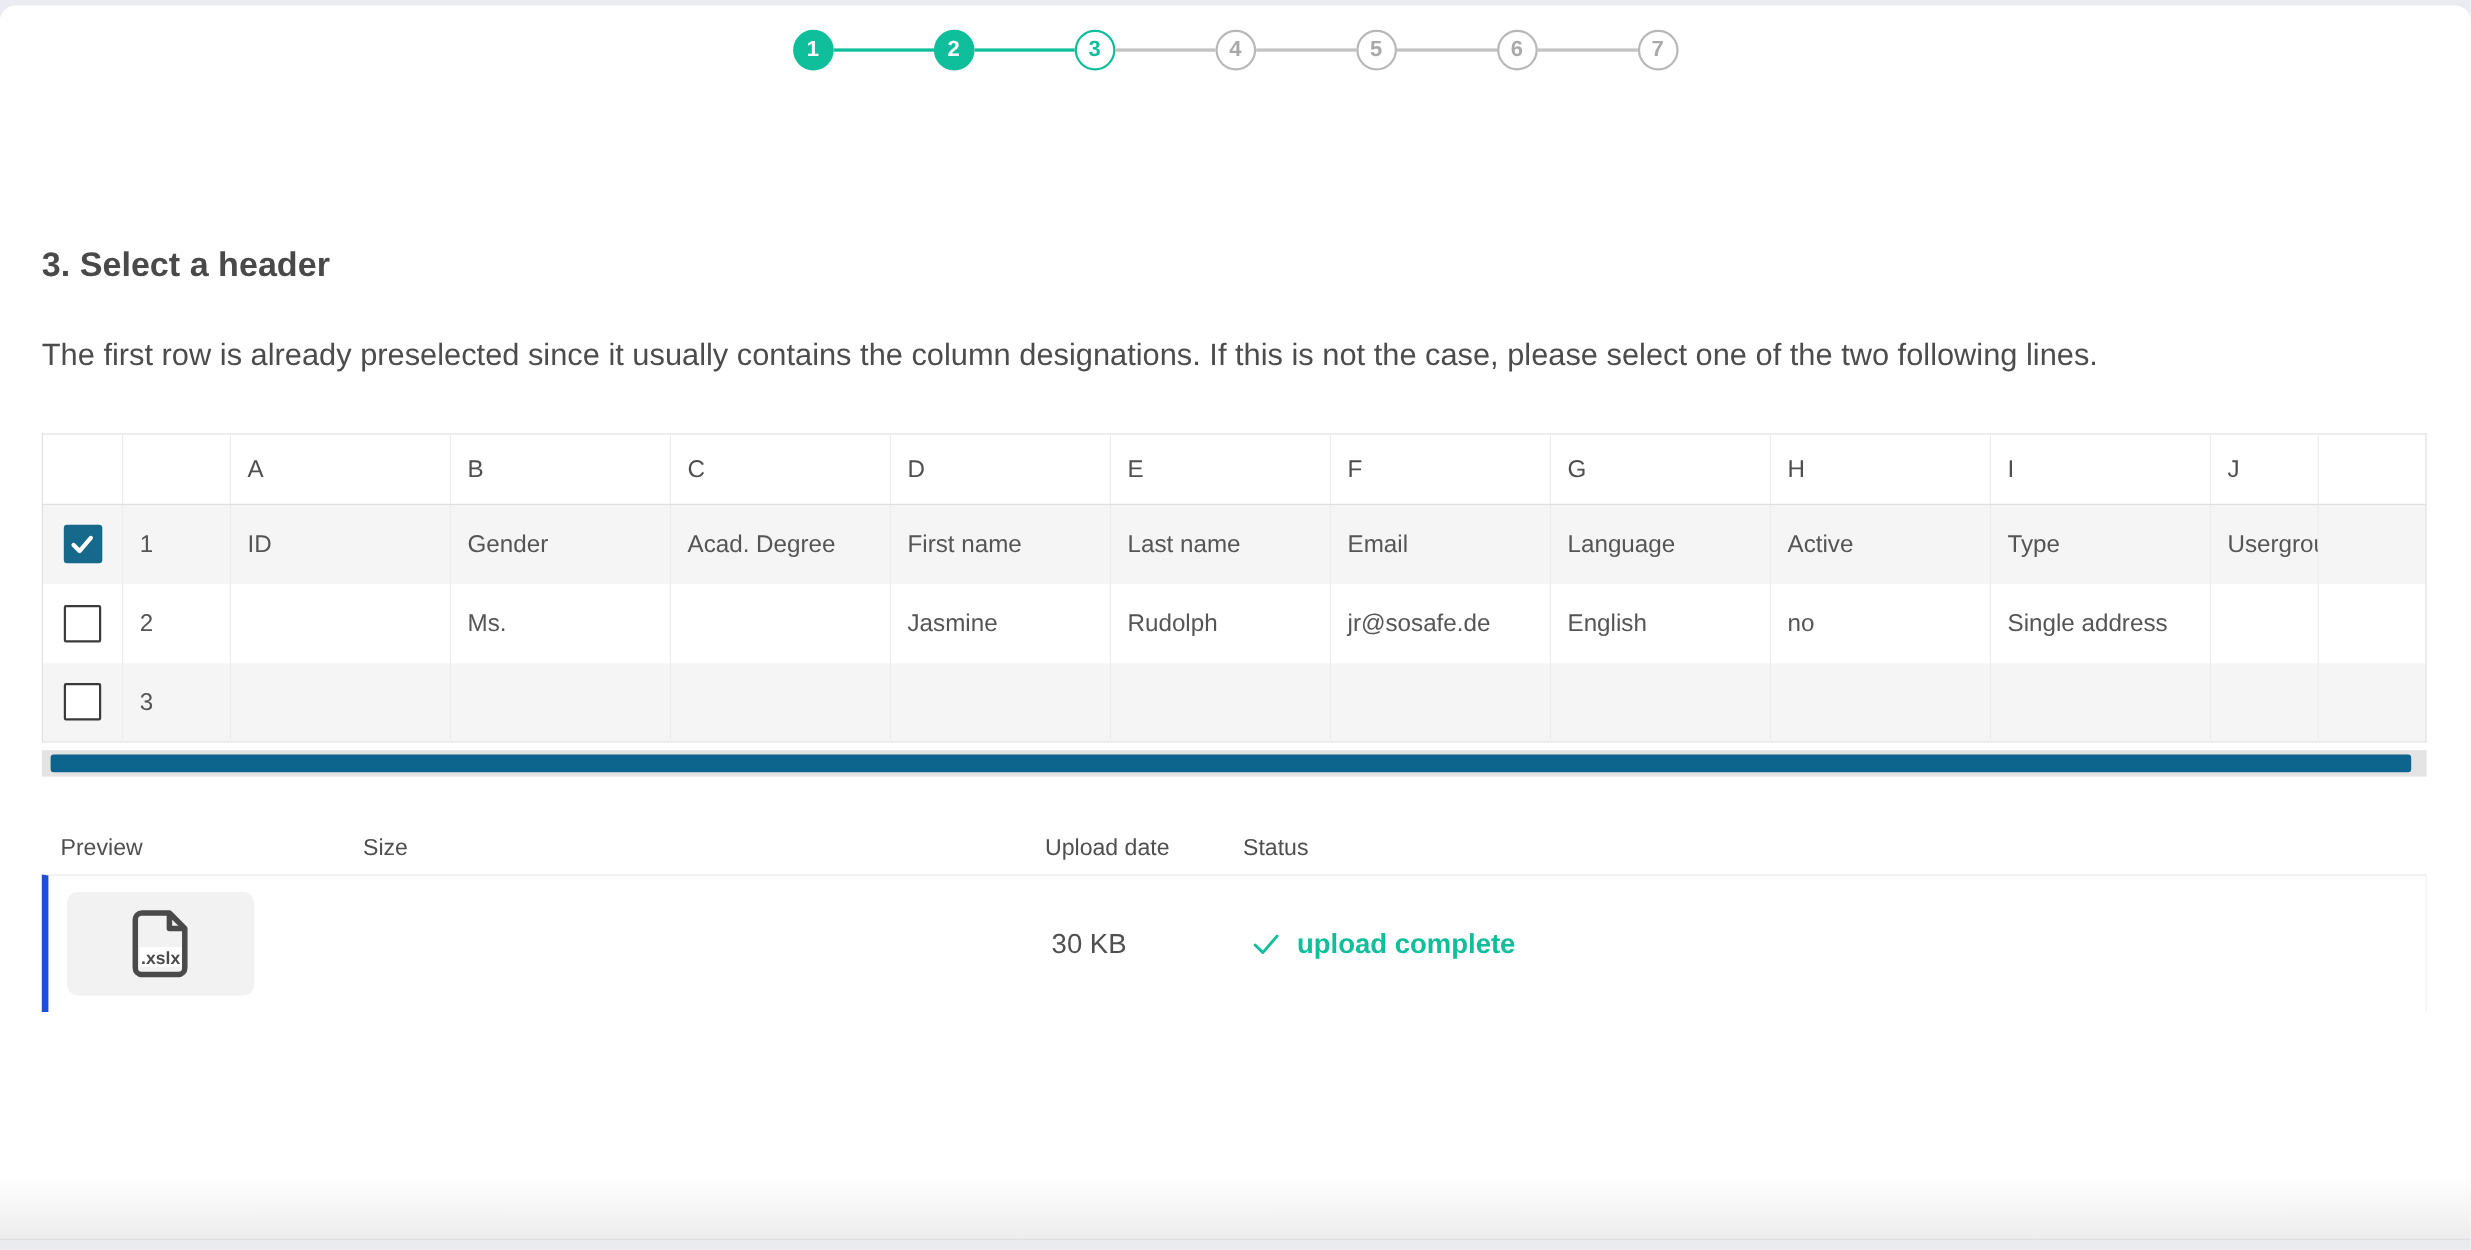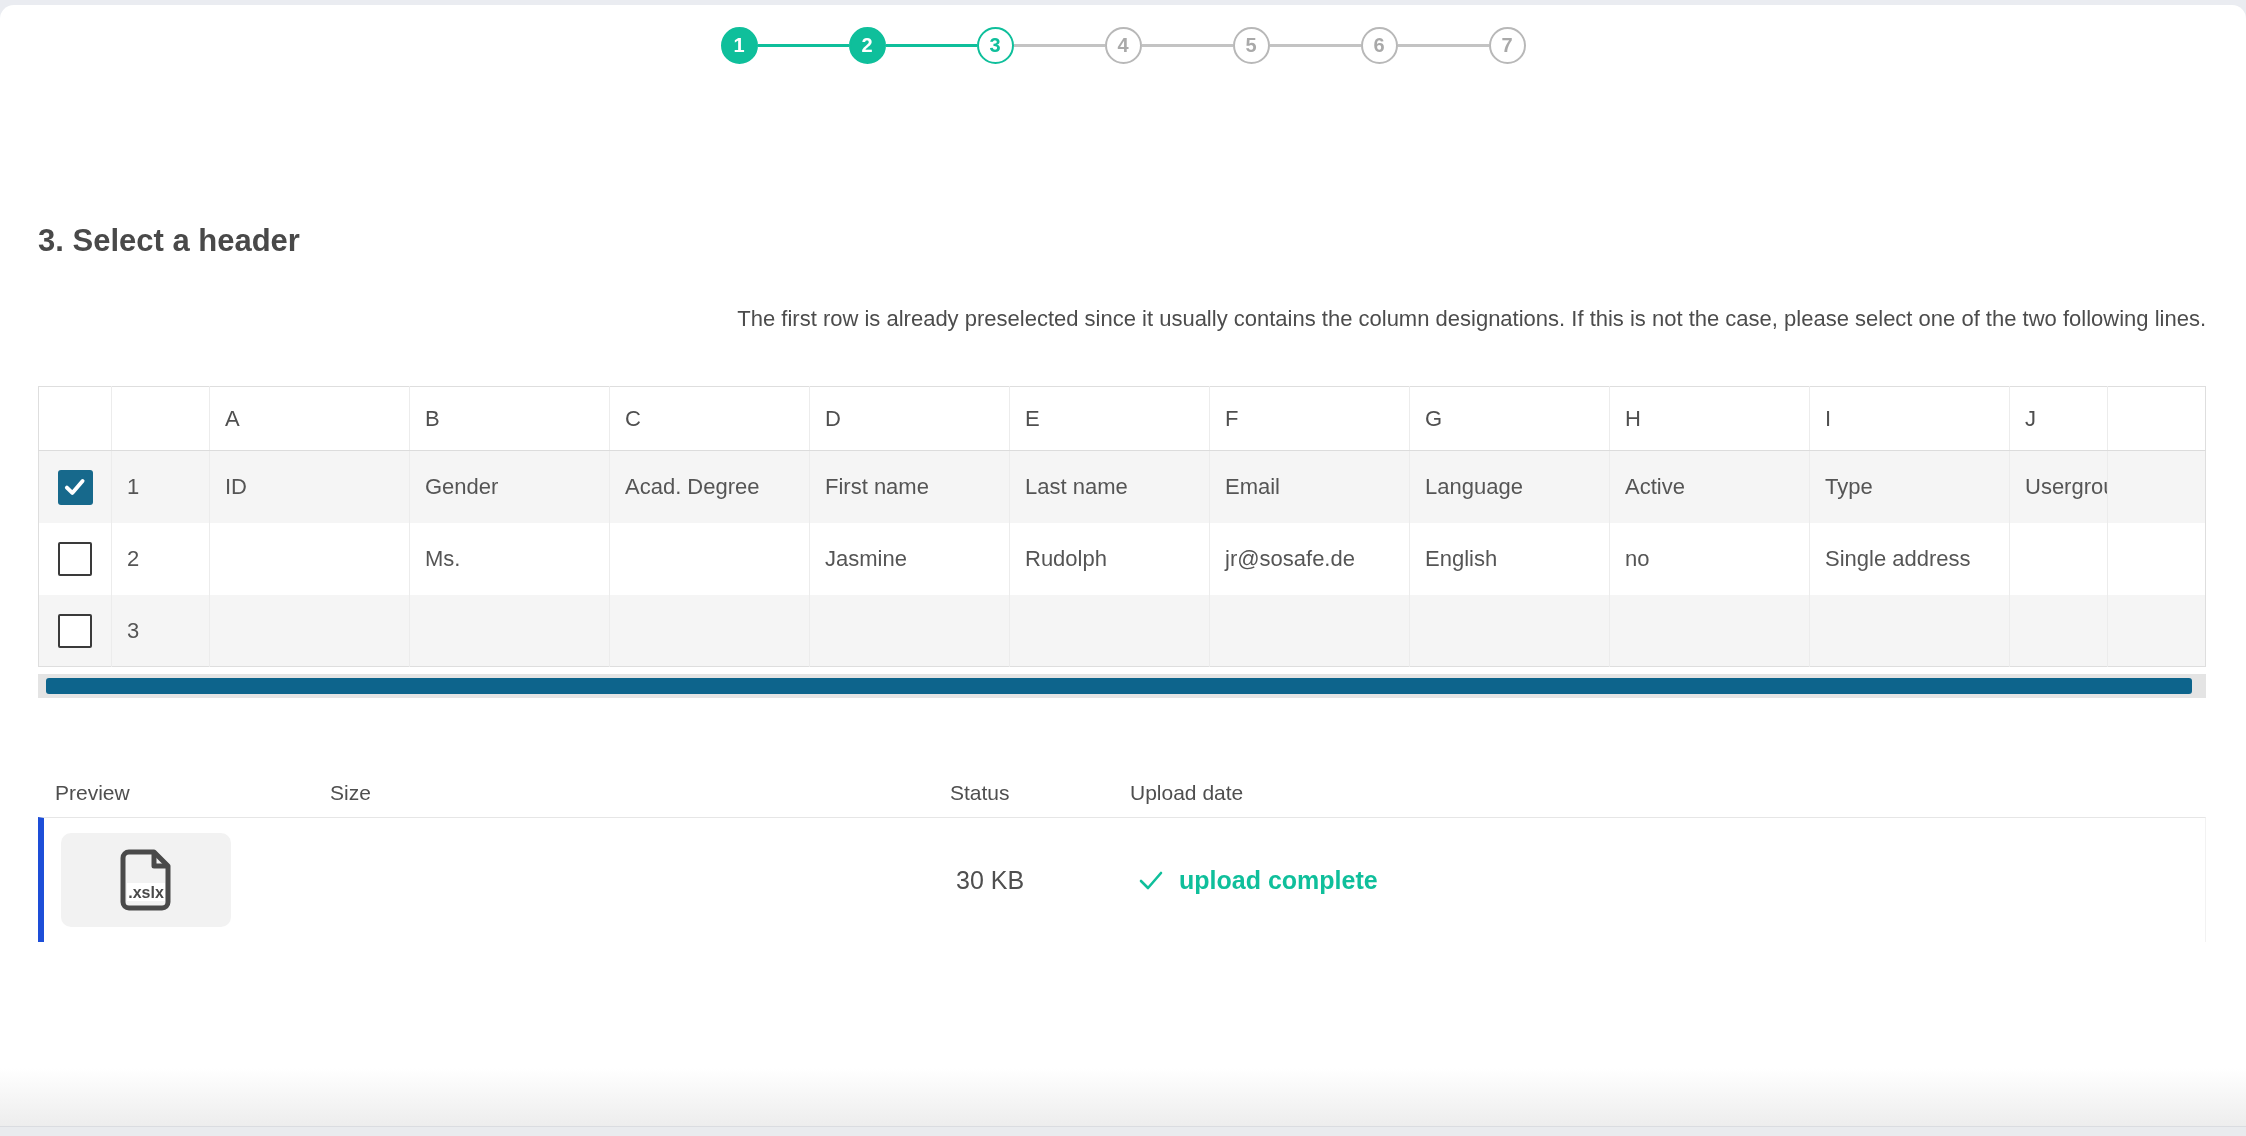--- a/index.html
+++ b/index.html
@@ -39,21 +39,21 @@
   .step-circle.upcoming  { background:#ffffff; color:#a9a9a9; border:2px solid #b8b8b8; }
   .connector { width:91px; height:3px; flex:0 0 auto; }
   .connector.done { background:var(--green); }
   .connector.todo { background:#c3c3c3; }
 
   
   .content { position:absolute; left:38px; right:40px; top:0; }
   h1.page-title { margin:217px 0 0; font-size:31px; line-height:1.25; font-weight:bold; color:#494949; }
   p.lead { margin:36px 0 0; font-size:24.5px; line-height:1.3; color:#4c4c4c; }
   h2.section-title { margin:108px 0 0; font-size:25px; line-height:1.25; font-weight:bold; color:#494949; }
-  p.lead2 { margin:44px 0 12px; font-size:22px; line-height:1.3; color:#4c4c4c;text-align:right; }
+  p.lead2 { margin:44px 0 12px; font-size:28px; line-height:1.3; color:#4c4c4c; }
 
   
   table.sheet {
     margin-top:53px; width:100%;
     border-collapse:collapse; table-layout:fixed;
     border:1px solid #dedede;
     font-size:22px; color:#555555;
   }
   table.sheet th, table.sheet td {
     padding:0 0 0 15px; text-align:left; font-weight:normal;
@@ -68,21 +68,21 @@
   .cbx { display:inline-flex; align-items:center; justify-content:center; vertical-align:middle; cursor:pointer; }
   .cbx.checked { width:35px; height:35px; background:var(--blue); border-radius:3px; }
   .cbx.unchecked { width:34px; height:34px; background:#ffffff; border:2.5px solid #3a3a3a; border-radius:2px; }
 
   
   .scroll-track { margin-top:7px; height:24px; background:#e4e4e4; position:relative; }
   .scroll-thumb { position:absolute; top:4px; left:8px; right:14px; height:16px; background:var(--thumb); border-radius:3px; }
 
   
   .file-grid { display:grid; grid-template-columns:275px 620px 180px 535px 1fr; padding-left:17px; align-items:center; }
-  .file-headers { margin-top:83px; font-size:21px; color:#4f4f4f; }
+  .file-headers { margin-top:53px; font-size:21px; color:#4f4f4f; }
   .file-panel {
     margin-top:12px; height:125px;
     border-top:1px solid #e6e6e6; border-left:6px solid #1d4ed8; border-right:1px solid #f2f2f2;
   }
   .preview-box {
     width:170px; height:94px; border-radius:10px; background:#f2f2f2;
     display:flex; align-items:center; justify-content:center;
   }
   .file-val { font-size:25px; color:#4f4f4f; }
   .status-cell { display:flex; align-items:center; gap:13px; color:var(--green); font-size:25px;font-weight:bold; }
@@ -204,22 +204,22 @@
         </tbody>
     </table>
 
     <div class="scroll-track">
       <div class="scroll-thumb"></div>
     </div>
 
     <div class="file-grid file-headers">
       <div>Preview</div>
       <div>Size</div>
+      <div>Upload date</div>
       <div>Status</div>
-      <div>Upload date</div>
     </div>
 
     <div class="file-grid file-panel">
       <div>
         <div class="preview-box">
           <svg width="66" height="66" viewBox="0 0 66 66">
             <path d="M16 5 h25 l14 14 v36 a6 6 0 0 1 -6 6 h-33 a6 6 0 0 1 -6 -6 v-44 a6 6 0 0 1 6 -6 z" fill="none" stroke="#4a4a4a" stroke-width="5" stroke-linejoin="round"></path>
             <path d="M41 5 v14 h14" fill="none" stroke="#4a4a4a" stroke-width="5" stroke-linejoin="round"></path>
             <rect x="14" y="36" width="38" height="18" fill="#ffffff"></rect>
             <text x="33" y="51" text-anchor="middle" font-size="16" font-weight="bold" fill="#4a4a4a" font-family="Liberation Sans, sans-serif">.xslx</text>

